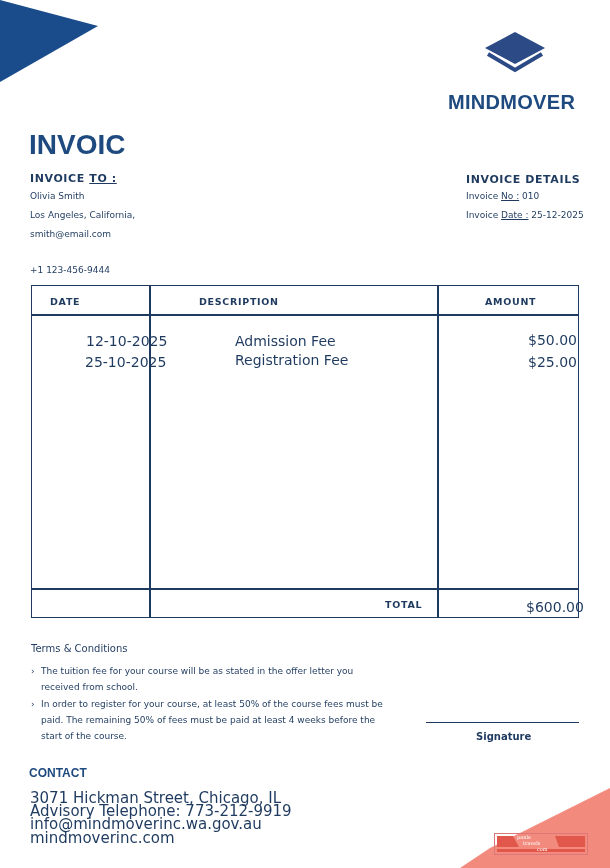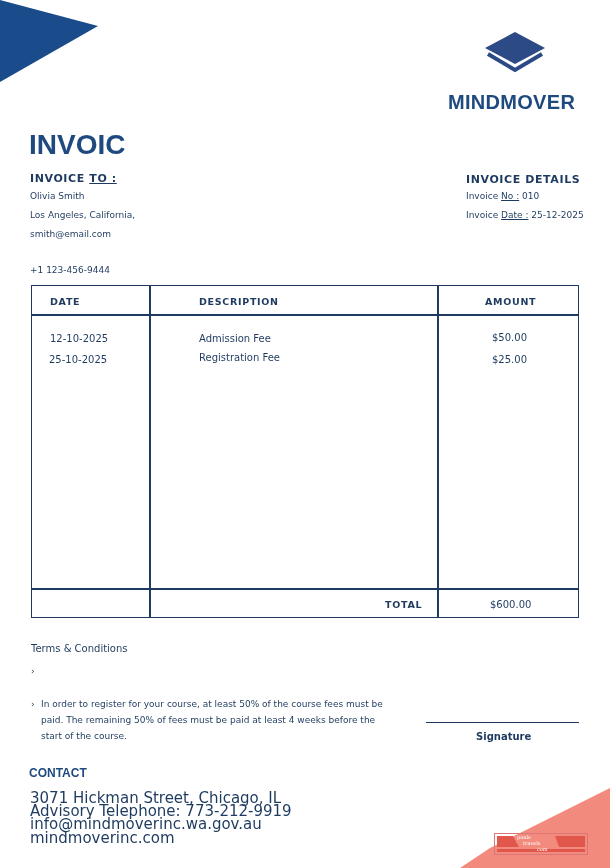--- a/index.html
+++ b/index.html
@@ -9,21 +9,21 @@
   .logo-icon{left:480px;top:30px;width:70px;height:50px;}
   .brand{left:448px;top:91px;font-family:"Liberation Sans",sans-serif;font-weight:bold;font-size:20px;color:#1f4a7f;letter-spacing:0.3px;}
   .title{left:29px;top:129px;font-family:"Liberation Sans",sans-serif;font-weight:bold;font-size:28px;color:#1f4a7f;}
   .lbl{font-size:11px;font-weight:bold;color:#1e3a5f;letter-spacing:0.6px;}
   .txt{font-size:9px;color:#1e3a5f;}
   .ul{text-decoration:underline;}
   .table{left:31px;top:285px;width:548px;height:333px;border:1.5px solid #1e3a5f;box-sizing:border-box;}
   .vline{position:absolute;top:0;bottom:0;width:1.5px;background:#1e3a5f;}
   .hline{position:absolute;height:1.5px;background:#1e3a5f;}
   .th{position:absolute;top:10px;font-size:9.5px;font-weight:bold;letter-spacing:0.7px;color:#1e3a5f;}
-  .td{position:absolute;font-size:10px;color:#1e3a5f;}
+  .td{position:absolute;font-size:14px;color:#1e3a5f;margin-left:36px;}
   .terms-title{left:31px;top:643px;font-size:10px;font-weight:normal;color:#1e3a5f;}
   .term{left:31px;width:360px;font-size:9px;line-height:16px;color:#1e3a5f;padding-left:10px;box-sizing:border-box;}
   .term .chev{position:absolute;left:0;top:0;font-size:9px;}
   .sigline{left:426px;top:722px;width:153px;height:1.2px;background:#1e3a5f;}
   .sig{left:476px;top:731px;font-size:10px;font-weight:bold;color:#1e3a5f;}
   .contact-title{left:29px;top:766px;font-family:"Liberation Sans",sans-serif;font-weight:bold;font-size:12px;color:#1f4a7f;}
   .ci{left:30px;font-size:15px;color:#1e3a5f;}
   .tri-br-wrap{left:430px;top:788px;width:180px;height:80px;overflow:hidden;}
   .stamp{left:494px;top:833px;width:92px;height:20px;border:1px solid #d77;}
 </style>
@@ -86,20 +86,21 @@
   <div class="td" style="left:167px;top:66px;">Registration Fee</div>
   <div class="td" style="left:460px;top:68px;">$25.00</div>
 
   <div class="th" style="left:353px;top:313px;">TOTAL</div>
   <div class="td" style="left:458px;top:313px;">$600.00</div>
 </div>
 
 <div class="abs terms-title">Terms &amp; Conditions</div>
 <div class="abs term" style="top:663px;">
   <span class="chev">›</span>
+  <span>The tuition fee for your course will be as stated in the offer letter you received from school.</span>
 </div>
 <div class="abs term" style="top:696px;">
   <span class="chev">›</span>
   <span>In order to register for your course, at least 50% of the course fees must be paid. The remaining 50% of fees must be paid at least 4 weeks before the start of the course.</span>
 </div>
 
 <div class="abs sigline"></div>
 <div class="abs sig">Signature</div>
 
 <div class="abs contact-title">CONTACT</div>

